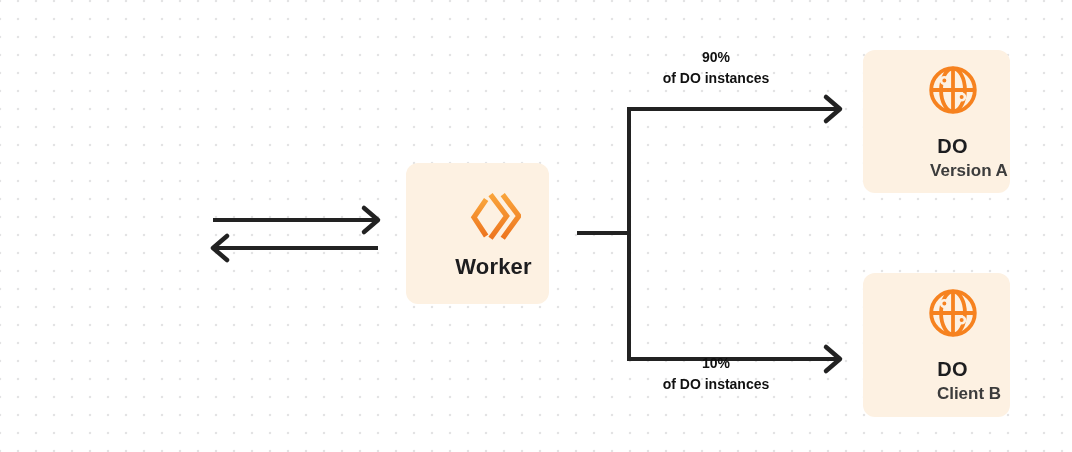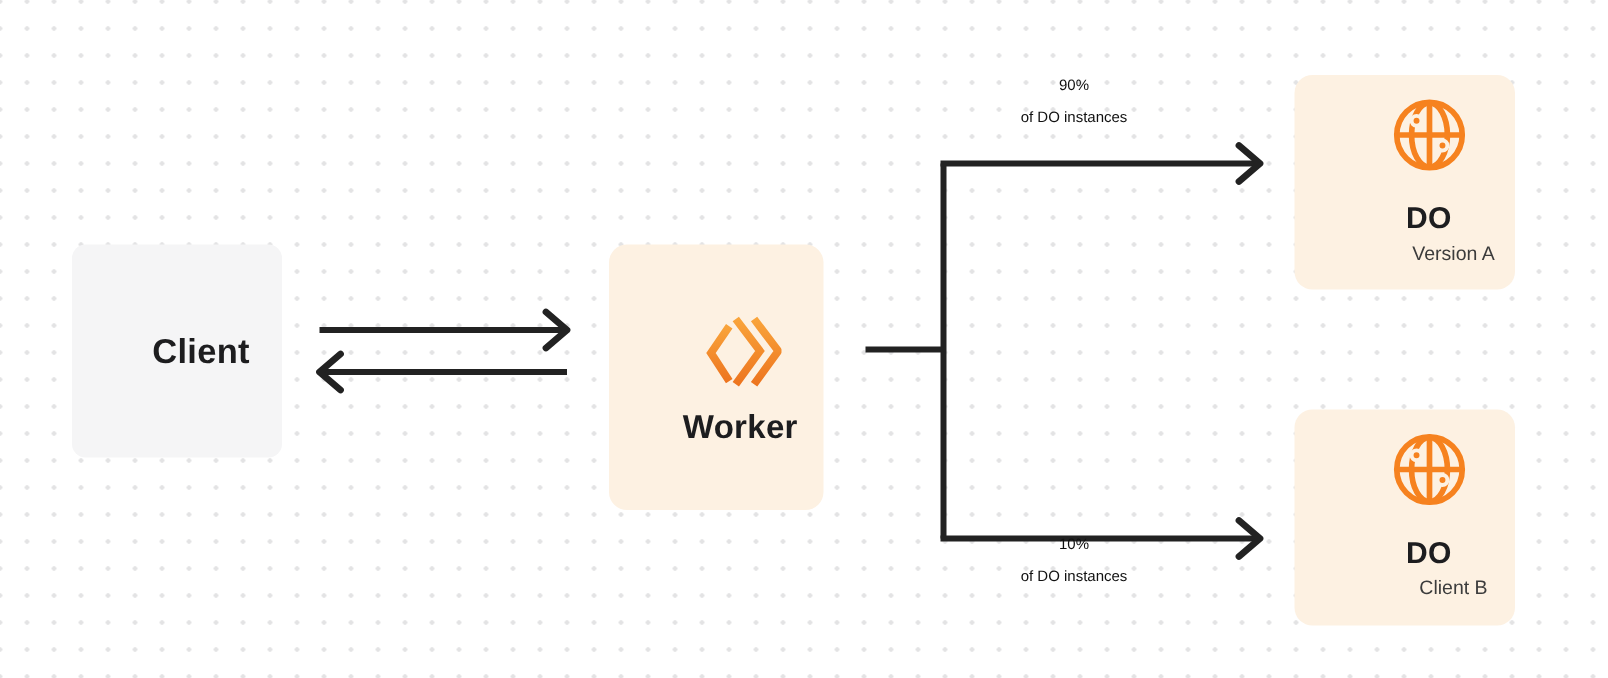--- a/index.html
+++ b/index.html
@@ -27,36 +27,36 @@
   .edges{position:absolute;left:0;top:0;width:1072px;height:452px;pointer-events:none;}
   .edges path,.edges line{stroke:var(--line);stroke-width:4;fill:none;}
   .edges .head{stroke-width:4.5;stroke-linecap:round;stroke-linejoin:round;}
   .node{position:absolute;display:flex;flex-direction:column;align-items:center;justify-content:center;padding-left:32px;}
   .node-client{
     left:48px;top:163px;width:140px;height:142px;
     background:var(--client-box);border-radius:9px;
   }
   .node-client .label{font-size:23px;font-weight:700;color:var(--text-primary);letter-spacing:.2px;}
   .node-worker{
-    left:406px;top:163px;width:143px;height:177px;
+    left:406px;top:163px;width:143px;height:141px;
     background:var(--cream-box);border-radius:12px;
   }
   .node-worker .label{font-size:22px;font-weight:700;color:var(--text-primary);margin-top:9px;letter-spacing:.2px;}
   .node-do{
     width:147px;height:143px;
     background:var(--cream-box);border-radius:12px;
     justify-content:flex-start;padding-top:12px;
   }
   .node-do-a{left:863px;top:50px;}
   .node-do-b{left:863px;top:273px;height:144px;}
   .node-do .label{font-size:20px;font-weight:700;color:var(--text-primary);margin-top:17px;letter-spacing:.2px;}
-  .node-do .sublabel{font-size:13px;font-weight:400;color:var(--text-secondary);margin-top:3px;margin-left:33px;}
+  .node-do .sublabel{font-size:17px;font-weight:700;color:var(--text-secondary);margin-top:3px;margin-left:33px;}
   .edge-label{
     position:absolute;width:220px;text-align:center;
-    font-size:10px;font-weight:400;color:#111;line-height:21px;
+    font-size:14px;font-weight:700;color:#111;line-height:21px;
   }
   .edge-label-top{left:606px;top:47px;}
   .edge-label-bottom{left:606px;top:353px;}
   .icon-slot{display:flex;align-items:center;justify-content:center;}
 </style>
 </head>
 <body>
 
 <div class="canvas">
 
@@ -76,23 +76,20 @@
     <g>
       <line x1="627" y1="109" x2="837" y2="109"></line>
       <path class="head" d="M826,97 L840,109 L826,121"></path>
     </g>
     <g>
       <line x1="627" y1="359" x2="837" y2="359"></line>
       <path class="head" d="M826,347 L840,359 L826,371"></path>
     </g>
   </svg>
 
-  <div class="node node-client">
-    <span class="label">Client</span>
-  </div>
 
   <div class="node node-worker">
     <span class="icon-slot">
       <svg width="54" height="58" viewBox="0 0 62 58">
         <defs>
           <linearGradient id="wg" x1="0" y1="0" x2="0" y2="1">
             <stop offset="0" stop-color="#f9a43b"></stop>
             <stop offset="1" stop-color="#ed751f"></stop>
           </linearGradient>
         </defs>

